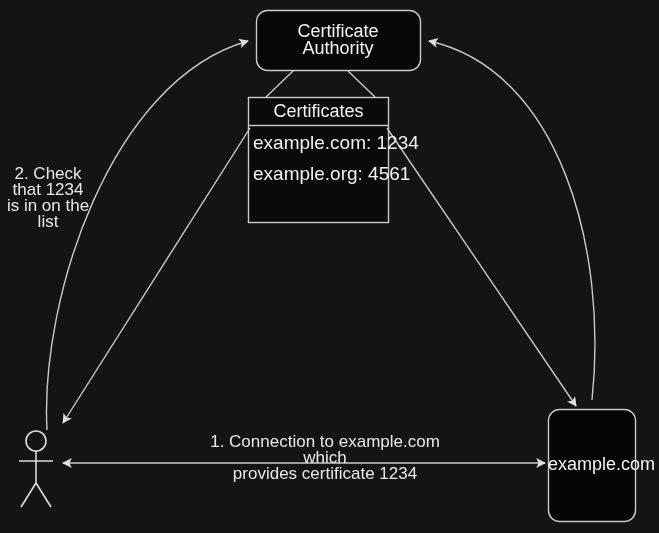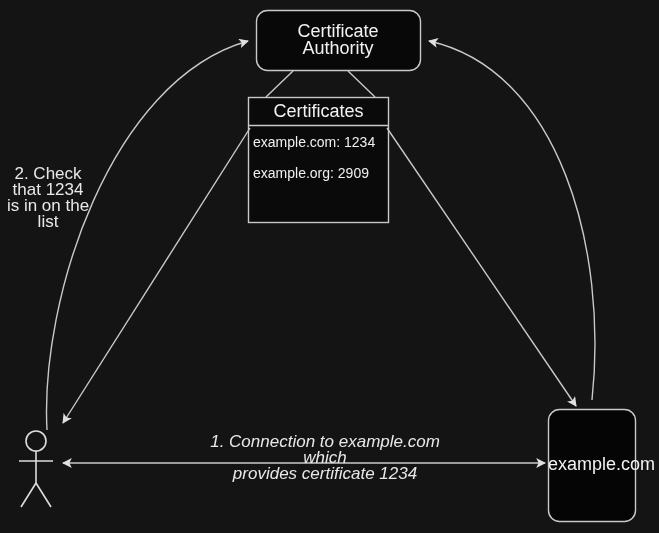--- a/index.html
+++ b/index.html
@@ -39,21 +39,21 @@
     font-family: "Liberation Sans", sans-serif;
     font-size: 18px;
     line-height: 17px;
     text-align: center;
     white-space: pre-line;
   }
   .row-label {
     position: absolute;
     color: #f0f0f0;
     font-family: "Liberation Sans", sans-serif;
-    font-size: 14px;
+    font-size: 19px;
     line-height: 17px;
     text-align: left;
     white-space: nowrap;
   }
 </style>
 </head>
 <body>
 
 <div id="stage">
 
@@ -94,28 +94,28 @@
 
     <line x1="63" y1="463" x2="545" y2="463" stroke="#c9c9c9" stroke-width="1.4" marker-start="url(#arrow)" marker-end="url(#arrow)"></line>
   </svg>
 
   <div class="node-label" style="left:256px; top:23px; width:164px;">Certificate
 Authority</div>
 
   <div class="node-label" style="left:249px; top:103px; width:139px;">Certificates</div>
 
   <div class="row-label" style="left:253px; top:134px;">example.com: 1234</div>
-  <div class="row-label" style="left:253px; top:165px;">example.org: 2909</div>
+  <div class="row-label" style="left:253px; top:165px;">example.org: 4561</div>
 
   <div class="node-label" style="left:548px; top:456px; width:88px;text-align:right;">example.com</div>
 
   <div class="node-label" style="left:6px; top:500px; width:60px;margin-top:32px;">Alice</div>
 
   <div class="lbl" style="left:2px; top:166px; width:92px;">2. Check
 that 1234
 is in on the
 list</div>
 
 
-  <div class="lbl" style="left:205px; top:434px; width:240px;font-style:italic;">1. Connection to example.com which
+  <div class="lbl" style="left:205px; top:434px; width:240px;">1. Connection to example.com which
 provides certificate 1234</div>
 
 </div>
 
 </body></html>

